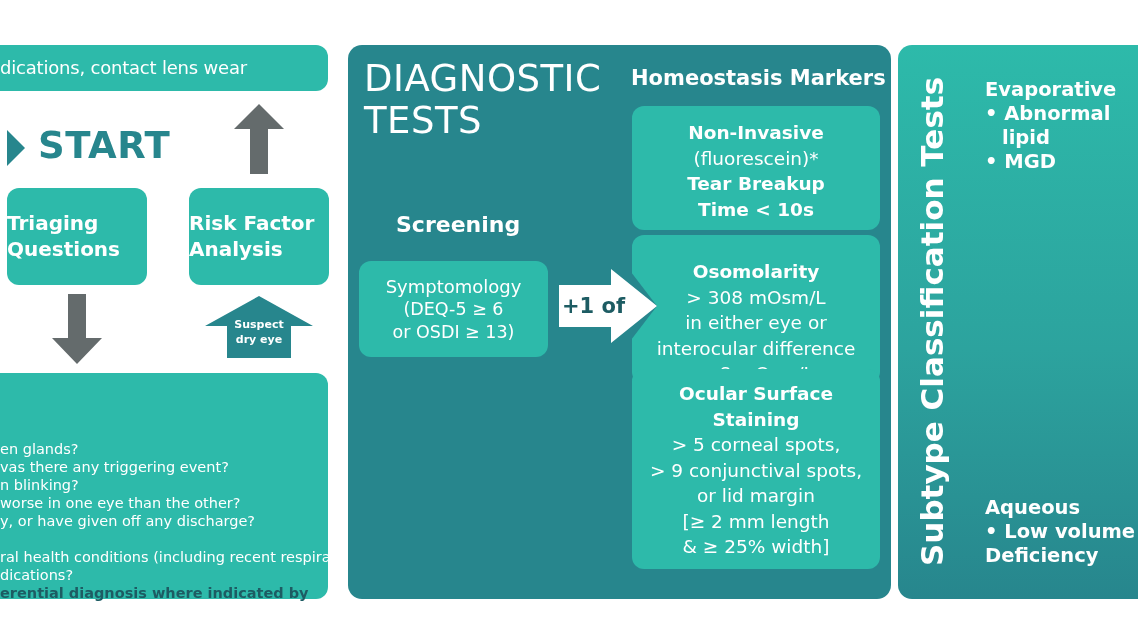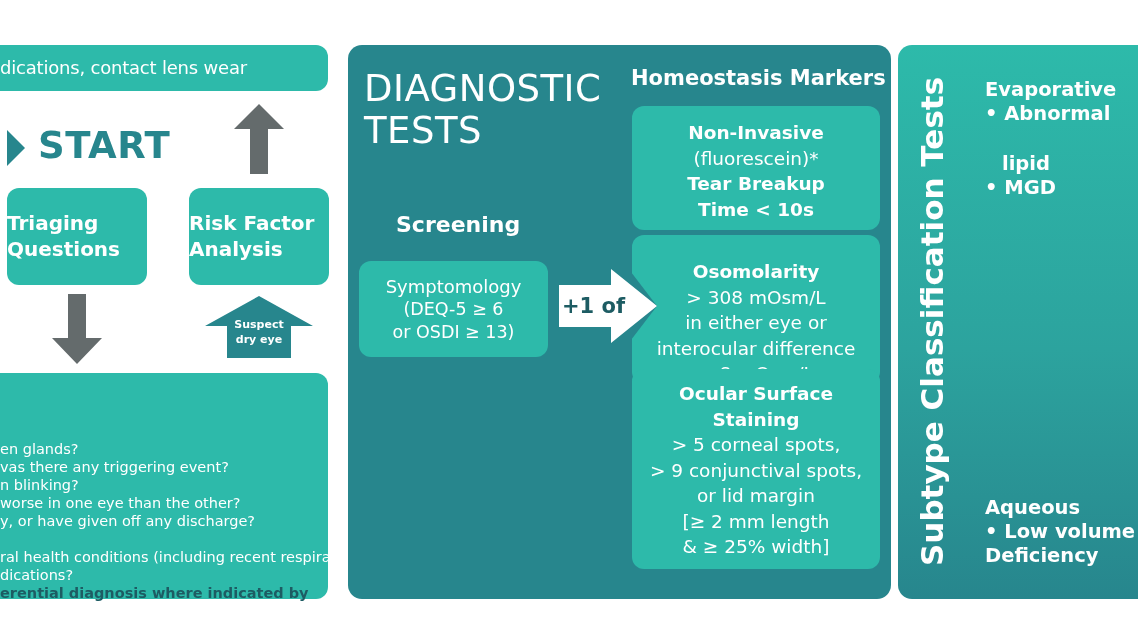--- a/index.html
+++ b/index.html
@@ -32,21 +32,21 @@
   #suspect-arrow { left: 205px; top: 296px; width: 108px; height: 62px; }
   #suspect-label { left: 205px; top: 317px; width: 108px; text-align: center; font-size: 11px; font-weight: bold; line-height: 15px; }
 
   
   #questions-box { left: -20px; top: 373px; width: 348px; height: 226px; border-radius: 12px; }
   .q-line { position: absolute; left: 20px; font-size: 14.5px; white-space: nowrap; line-height: 18px; margin-top: 36px; }
   .q-bold { font-weight: bold; color: #1d5c63; }
 
   
   #diag-panel { left: 348px; top: 45px; width: 543px; height: 554px; border-radius: 14px; }
-  #diag-title { left: 364px; top: 68px; font-size: 37px; line-height: 42px; font-weight: normal; letter-spacing: 0.5px; }
+  #diag-title { left: 364px; top: 58px; font-size: 37px; line-height: 42px; font-weight: normal; letter-spacing: 0.5px; }
   #homeo-title { left: 631px; top: 66px; font-size: 21px; font-weight: bold; white-space: nowrap; }
   #screening-title { left: 396px; top: 212px; font-size: 22px; font-weight: bold; }
 
   #sympt-box { left: 359px; top: 261px; width: 189px; height: 96px; border-radius: 12px; text-align: center; padding-top: 14px; font-size: 17.5px; line-height: 23px; }
   #sympt-box .b { font-weight: normal; font-size: 18px; }
 
   #plus-arrow { left: 559px; top: 269px; width: 98px; height: 74px; }
   #plus-label { left: 562px; top: 294px; font-size: 21px; font-weight: bold; color: #1d5c63; }
 
   .marker { left: 632px; width: 248px; border-radius: 12px; text-align: center; font-size: 18.5px; line-height: 25.5px; }
@@ -56,21 +56,21 @@
   #m3 { top: 369px; height: 200px; padding-top: 12px; }
   #m2-notch { left: 631px; top: 272px; width: 0; height: 0; border-top: 34px solid transparent; border-bottom: 34px solid transparent; border-left: 26px solid #27868d; }
 
   
   #subtype-panel { left: 898px; top: 45px; width: 260px; height: 554px; border-radius: 14px; background: linear-gradient(to bottom, #2dbaaa 0%, #2ca39e 55%, #27868d 100%); }
   #subtype-vertical-wrap { left: 913px; top: 566px; width: 0; height: 0; }
   #subtype-vertical-text { position: absolute; left: 0; top: 0; transform-origin: 0 0; transform: rotate(-90deg); white-space: nowrap; font-size: 31px; font-weight: bold; line-height: 38px; }
   .subtype-block { left: 985px; font-size: 19.5px; font-weight: bold; line-height: 24px; }
   #evap { top: 78px; }
   #aqueous { top: 496px; }
-  .bullet-indent { padding-left: 17px; margin-top: 26px; }
+  .bullet-indent { padding-left: 17px; }
 </style>
 </head>
 <body>
 
 <div id="top-bar" class="abs teal">
   <span>dications, contact lens wear</span>
 </div>
 
 <div id="start-tri" class="abs"></div>
 <div id="start-label" class="abs">START</div>

